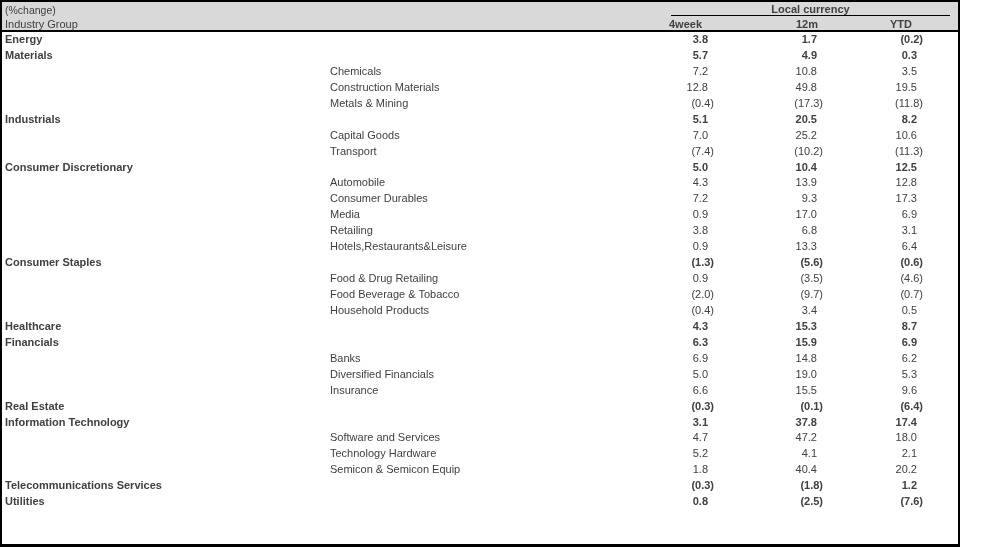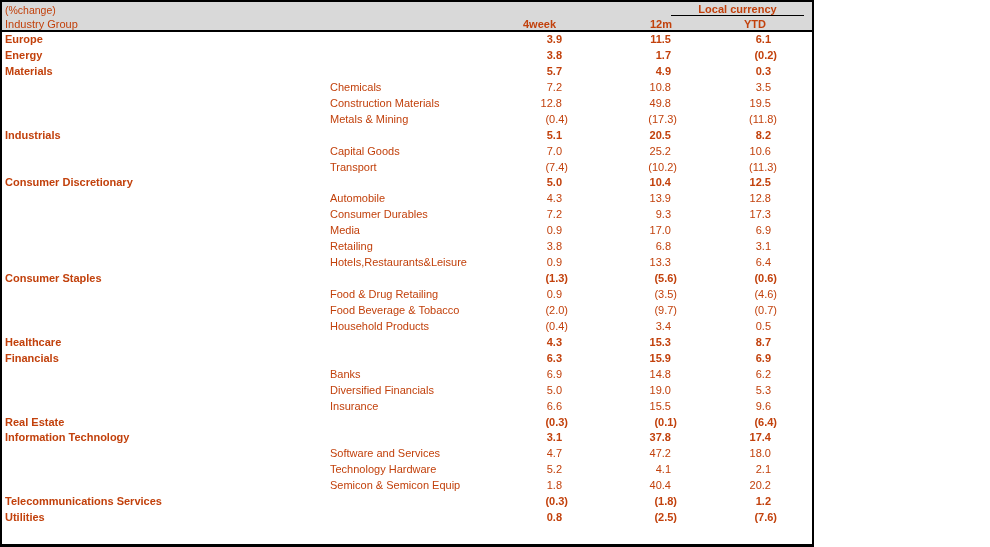--- a/index.html
+++ b/index.html
@@ -1,25 +1,25 @@
 <!DOCTYPE html>
 <html><head>
 <meta charset="utf-8">
 <style>
   html, body { margin: 0; padding: 0; background: #ffffff; }
   * { box-sizing: border-box; }
   #table {
     position: relative;
-    width: 814px;
+    width: 960px;
     height: 547px;
     border: 2px solid #000;
     border-bottom: 3px solid #000;
     background: #fff;
     font-family: "Liberation Sans", sans-serif;
-    color: #c2410c;
+    color: #404040;
     overflow: hidden;
   }
   
   .header {
     position: relative;
     height: 30px;
     background: #d9d9d9;
     border-bottom: 2px solid #000;
   }
   .pct {
@@ -67,26 +67,20 @@
   <div class="header">
     <span class="pct">(%change)</span>
     <span class="lc">Local currency</span>
     <span class="ig">Industry Group</span>
     <span class="colh h0">4week</span>
     <span class="colh h1">12m</span>
     <span class="colh h2">YTD</span>
   </div>
   <div class="rows">
       <div class="row sector">
-        <span class="label">Europe</span>
-        <span class="val c0 pos">3.9</span>
-        <span class="val c1 pos">11.5</span>
-        <span class="val c2 pos">6.1</span>
-      </div>
-      <div class="row sector">
         <span class="label">Energy</span>
         <span class="val c0 pos">3.8</span>
         <span class="val c1 pos">1.7</span>
         <span class="val c2 neg">(0.2)</span>
       </div>
       <div class="row sector">
         <span class="label">Materials</span>
         <span class="val c0 pos">5.7</span>
         <span class="val c1 pos">4.9</span>
         <span class="val c2 pos">0.3</span>

